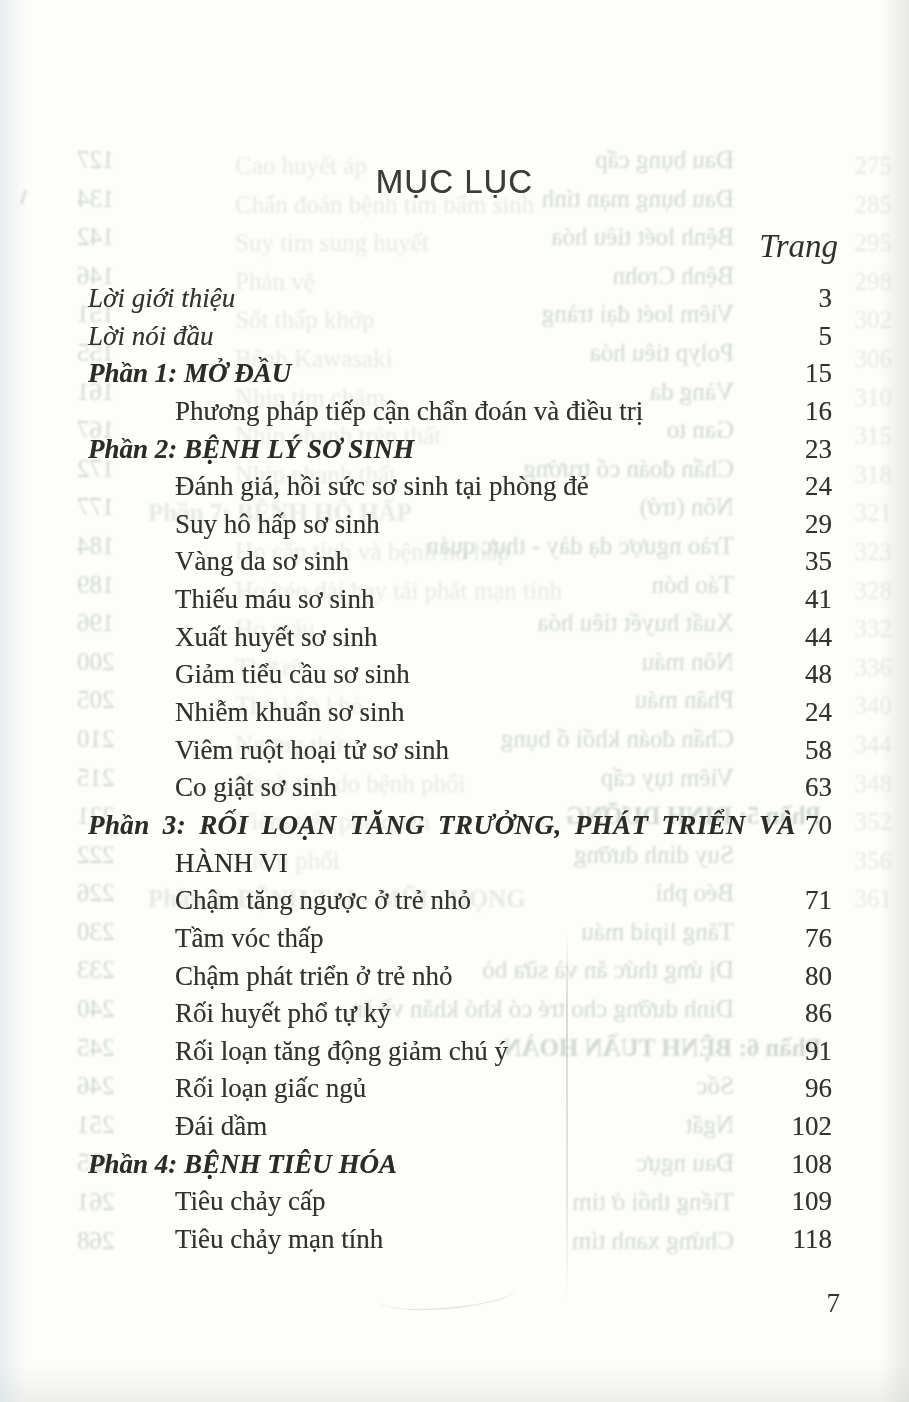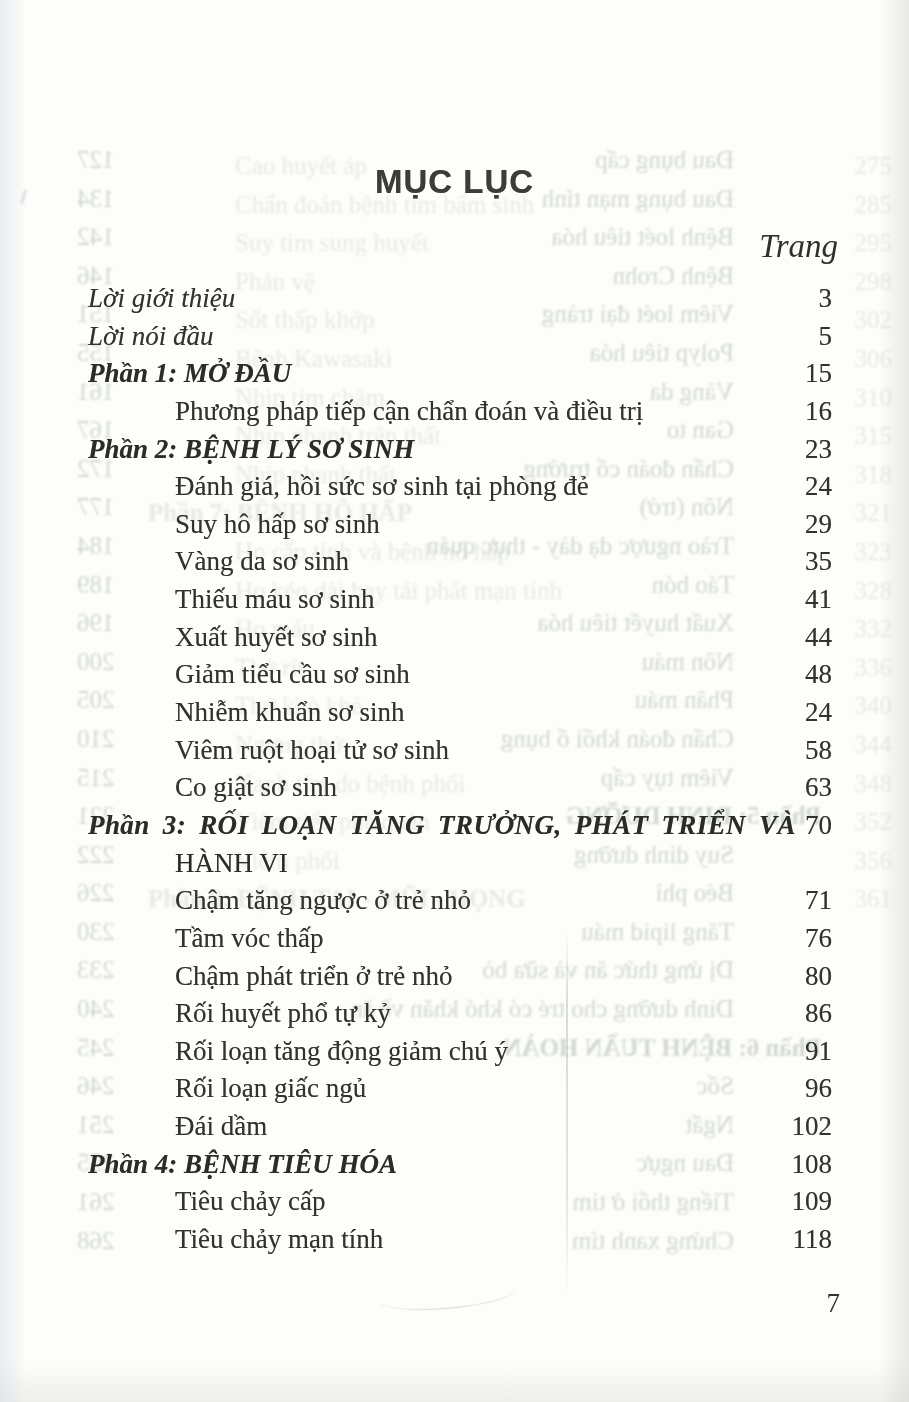--- a/index.html
+++ b/index.html
@@ -21,21 +21,21 @@
   .ghost .grow .gt{white-space:nowrap;}
   .ghost .grow.section .gt{font-weight:bold;}
   .ghost .grow .gp{margin-left:auto;}
   .ghost.mirror{top:146px; transform:scaleX(-1); filter:blur(0.9px);
     color:#b6c3b8; opacity:.62; font-size:25px;}
   .ghost.faint{top:152px; left:60px; filter:blur(1.2px);
     color:#c6d0c6; opacity:.42; font-size:25px;}
   
   .title{
     position:absolute; top:163px; left:0; right:0; text-align:center;
-    font-family:"Liberation Sans", sans-serif; font-weight:bold;
+    font-family:"Liberation Sans", sans-serif; font-weight:normal;
     font-size:33px; letter-spacing:1px; color:#3b3d38;
     text-shadow:0 0 .5px rgba(40,42,38,.6);
   }
   .trang{
     position:absolute; top:228px; right:71px;
     font-style:italic; font-size:33px; color:#2f2f2b;
   }
   .toc{position:absolute; top:283px; left:88px; right:77px;}
   .row{display:flex; align-items:baseline; height:37.65px;}
   .row .t{white-space:nowrap; font-size:27px; text-shadow:0 0 .4px rgba(30,30,26,.45);}

